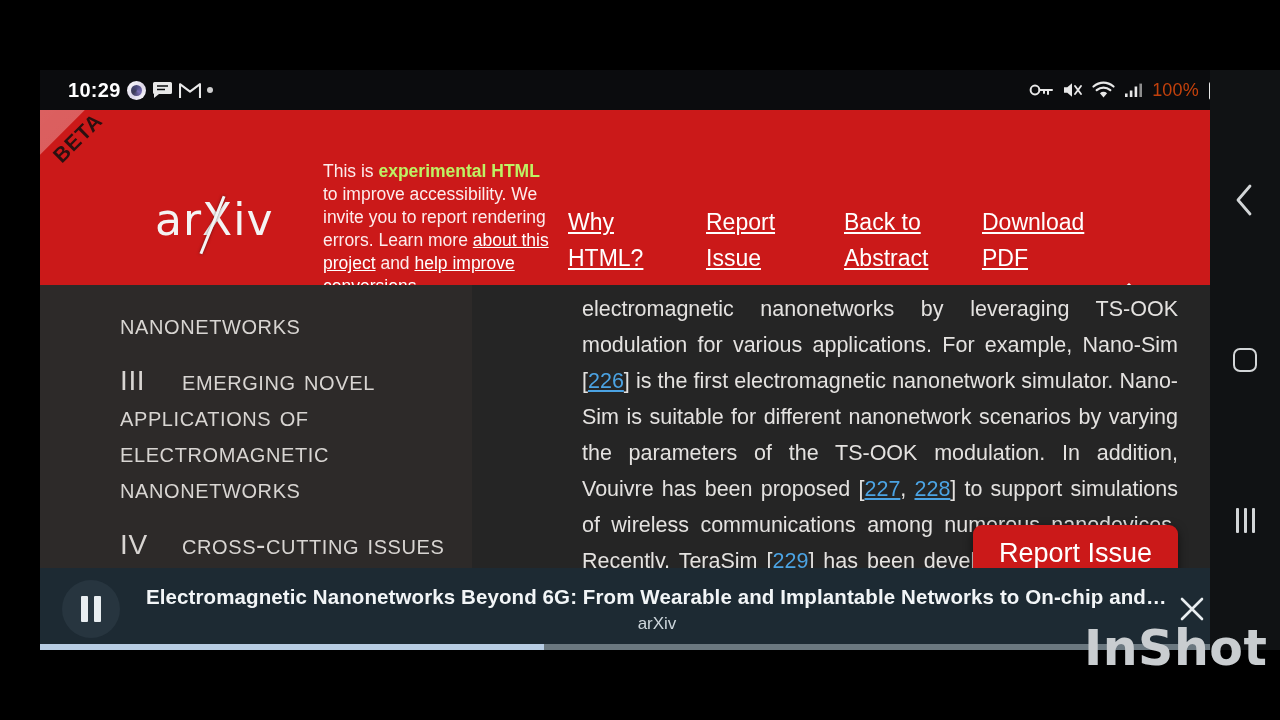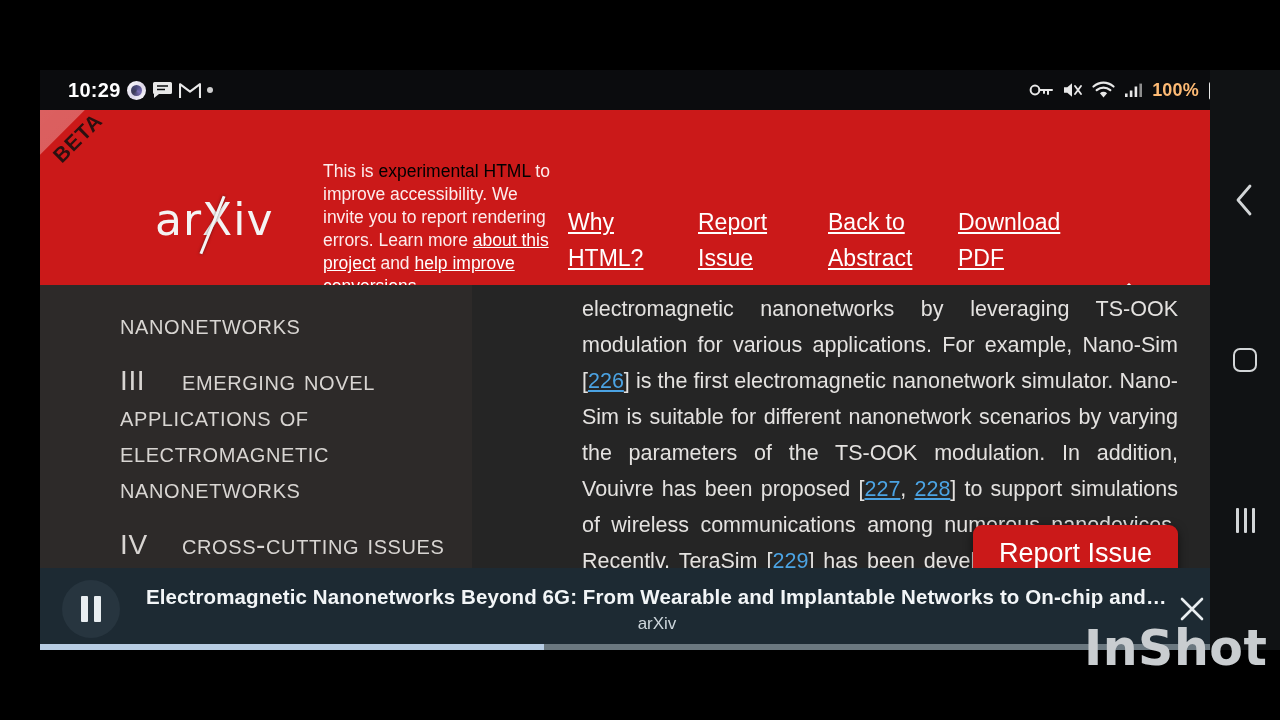--- a/index.html
+++ b/index.html
@@ -21,21 +21,21 @@
   
   .statusbar {
     position: absolute; left: 0; top: 0; width: 1200px; height: 40px;
     background: #0b0c0e; color: #f2f2f2;
     display: flex; align-items: center; justify-content: space-between;
     padding: 0 18px 0 28px;
   }
   .sb-left { display: flex; align-items: center; gap: 6px; }
   .sb-time { font-size: 20px; font-weight: 600; letter-spacing: .3px; color:#fff; }
   .sb-right { display: flex; align-items: center; gap: 9px; }
-  .sb-batt { font-size: 18px; font-weight: 700; color:#fdba74; letter-spacing:.2px; }
+  .sb-batt { font-size: 18px; font-weight: 400; color:#c2410c; letter-spacing:.2px; }
   .ic { display: inline-flex; align-items: center; justify-content: center; }
   .ic svg { display: block; }
   .ic-circ {
     width: 19px; height: 19px; border-radius: 50%;
     background: linear-gradient(135deg,#ffffff 0%,#dcd7e8 55%,#ffffff 100%);
     display:flex; align-items:center; justify-content:center;
   }
   .ic-circ i {
     width: 11px; height: 11px; border-radius: 50%;
     background: conic-gradient(#4a4a7a,#7b6fb5,#3b3b55,#4a4a7a);
@@ -73,25 +73,25 @@
     position: absolute; left: 56px; top: -4px;
     width: 3px; height: 62px; background: #f4f4f4;
     transform: rotate(22deg); transform-origin: center;
     box-shadow: 0 0 3px rgba(0,0,0,.5);
   }
   .banner-note {
     position: absolute; left: 283px; top: 50px;
     width: 232px; color: #fdecec;
     font-size: 17.5px; line-height: 1.32; font-weight: 400;
   }
-  .banner-note b { font-weight: 400; color:#000000;text-align:right; }
+  .banner-note b { font-weight: 700; color:#bef264;text-align:right; }
   .banner-note a { color: #fff; text-decoration: underline; }
   .navlinks {
     position: absolute; left: 528px; top: 95px;
-    display: flex; gap: 8px;
+    display: flex; gap: 16px;
   }
   .navlink {
     color: #fff; font-size: 23px; line-height: 1.55;
     width: 122px; font-weight: 400;
   }
   .nav-badge {
     position: absolute; left: 1070px; top: 172px;
     width: 38px; height: 38px;
   }
   

